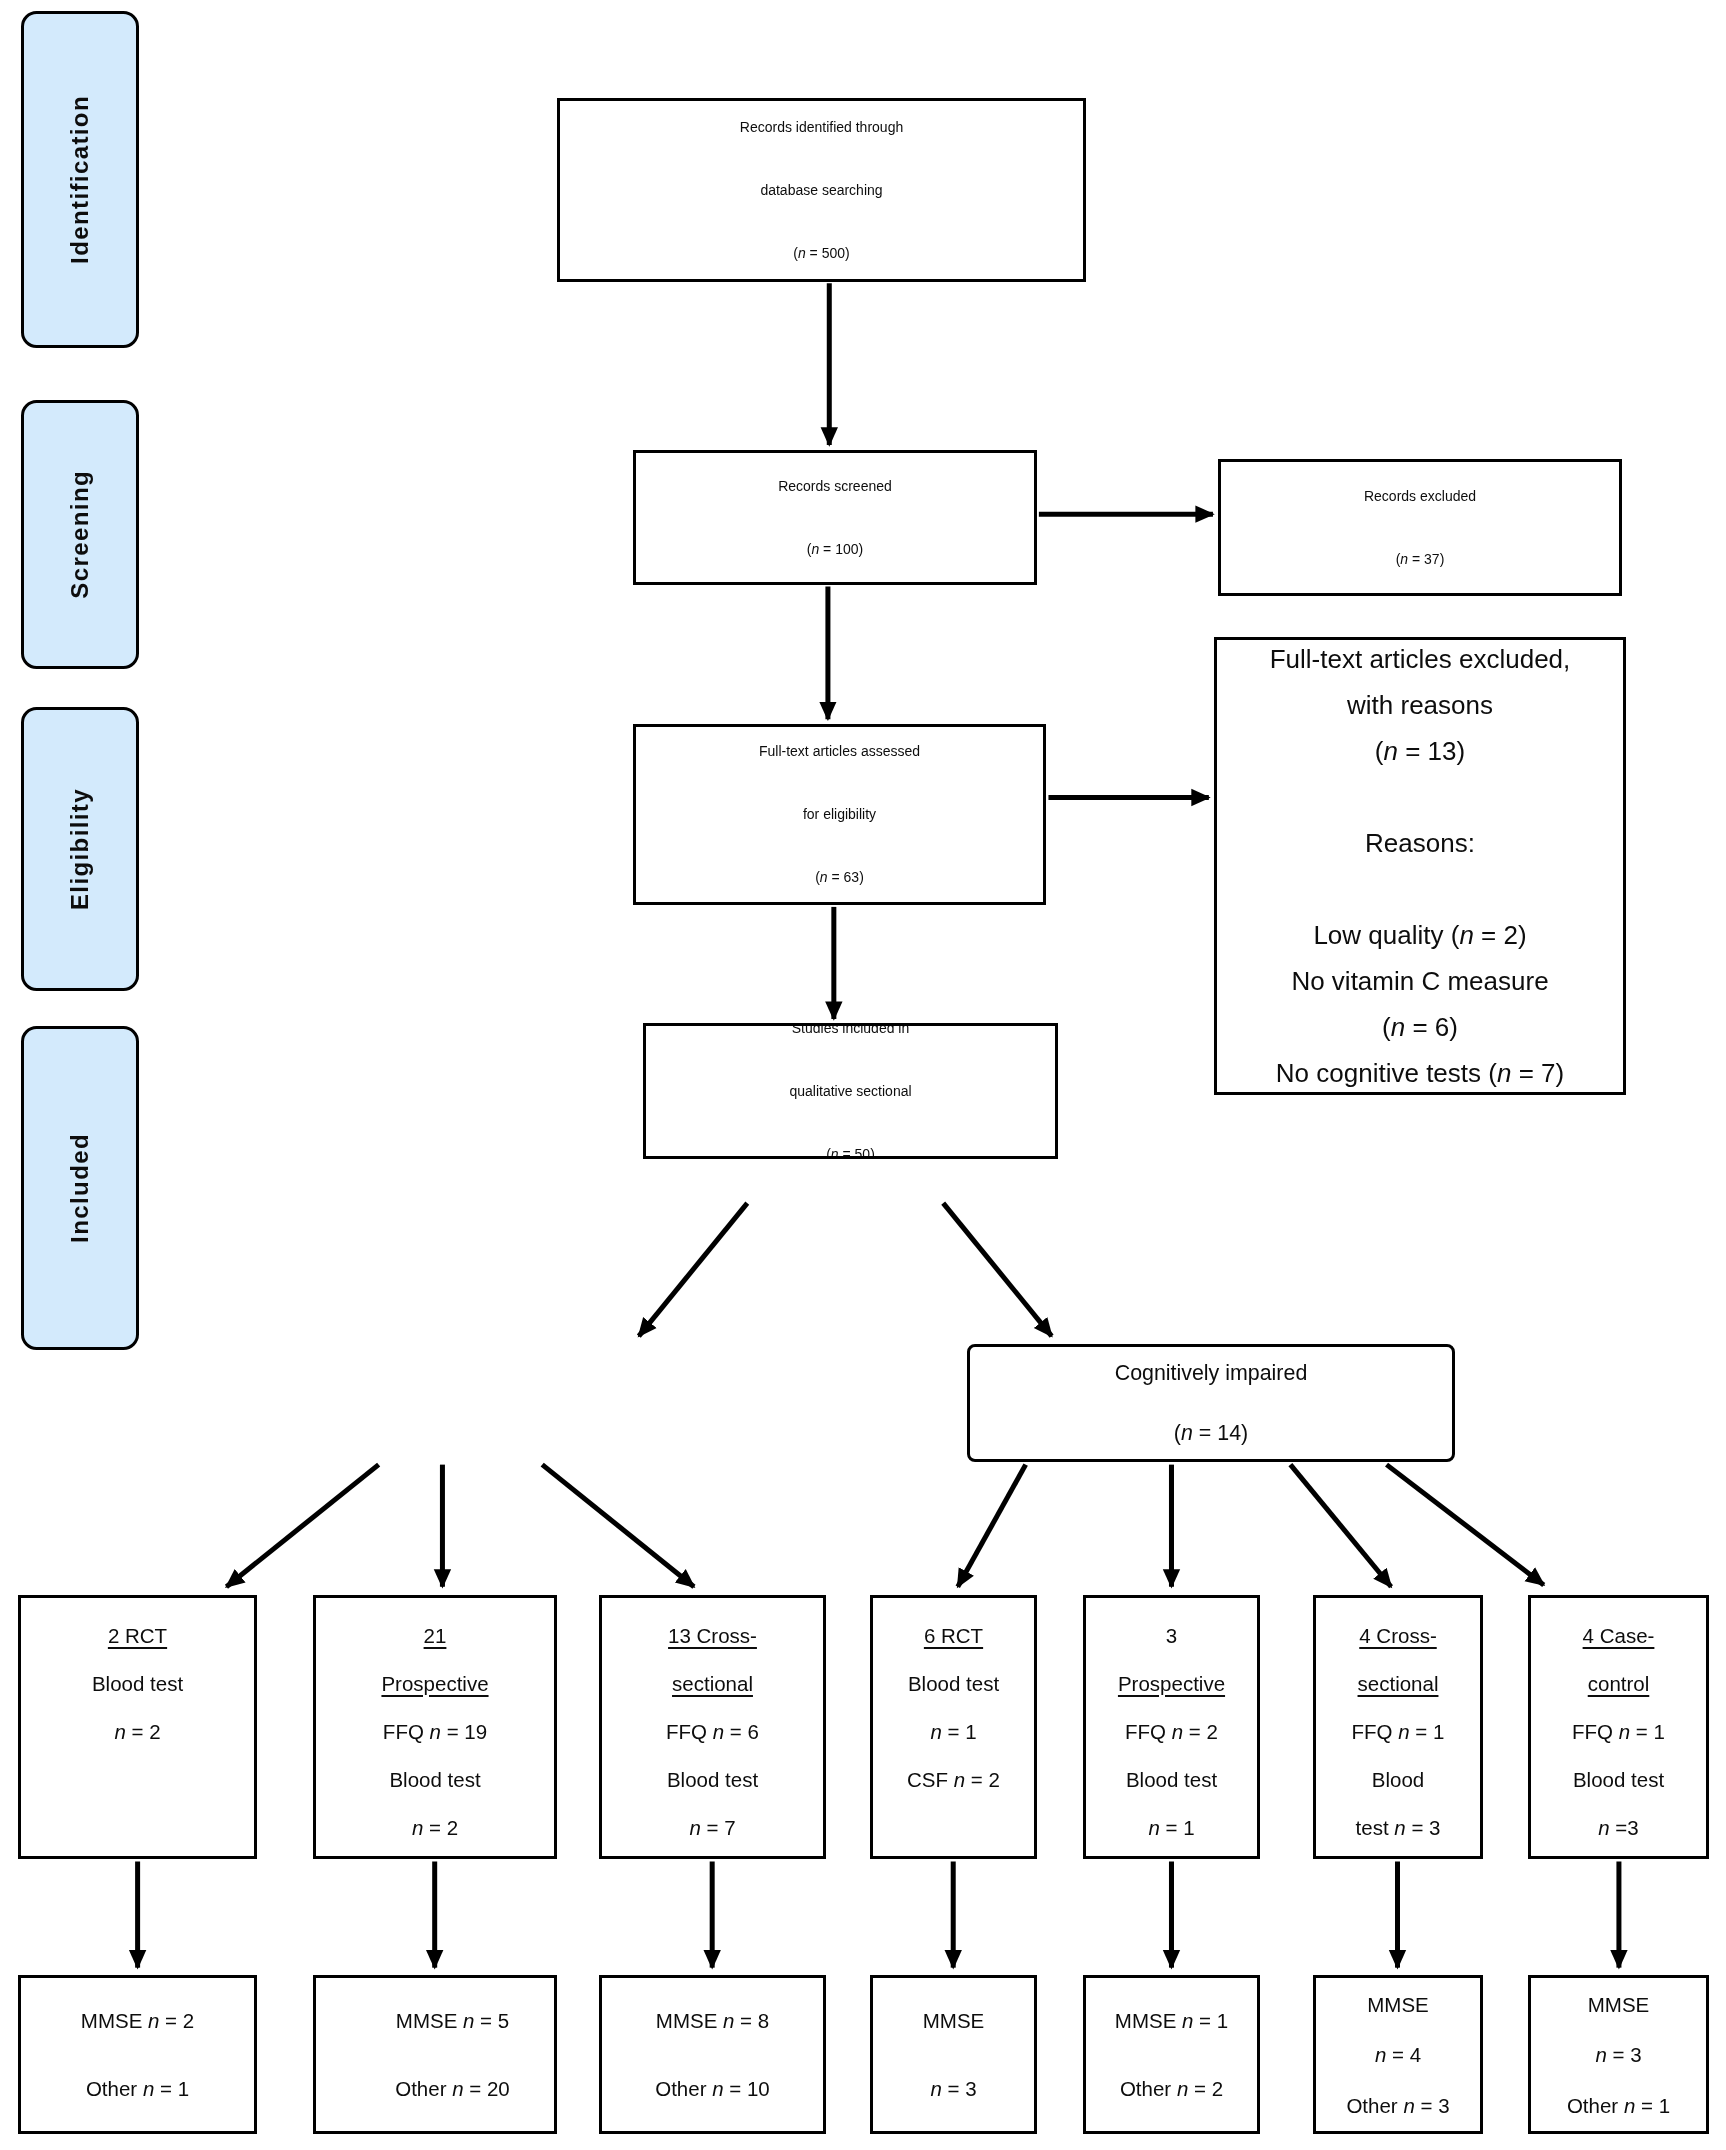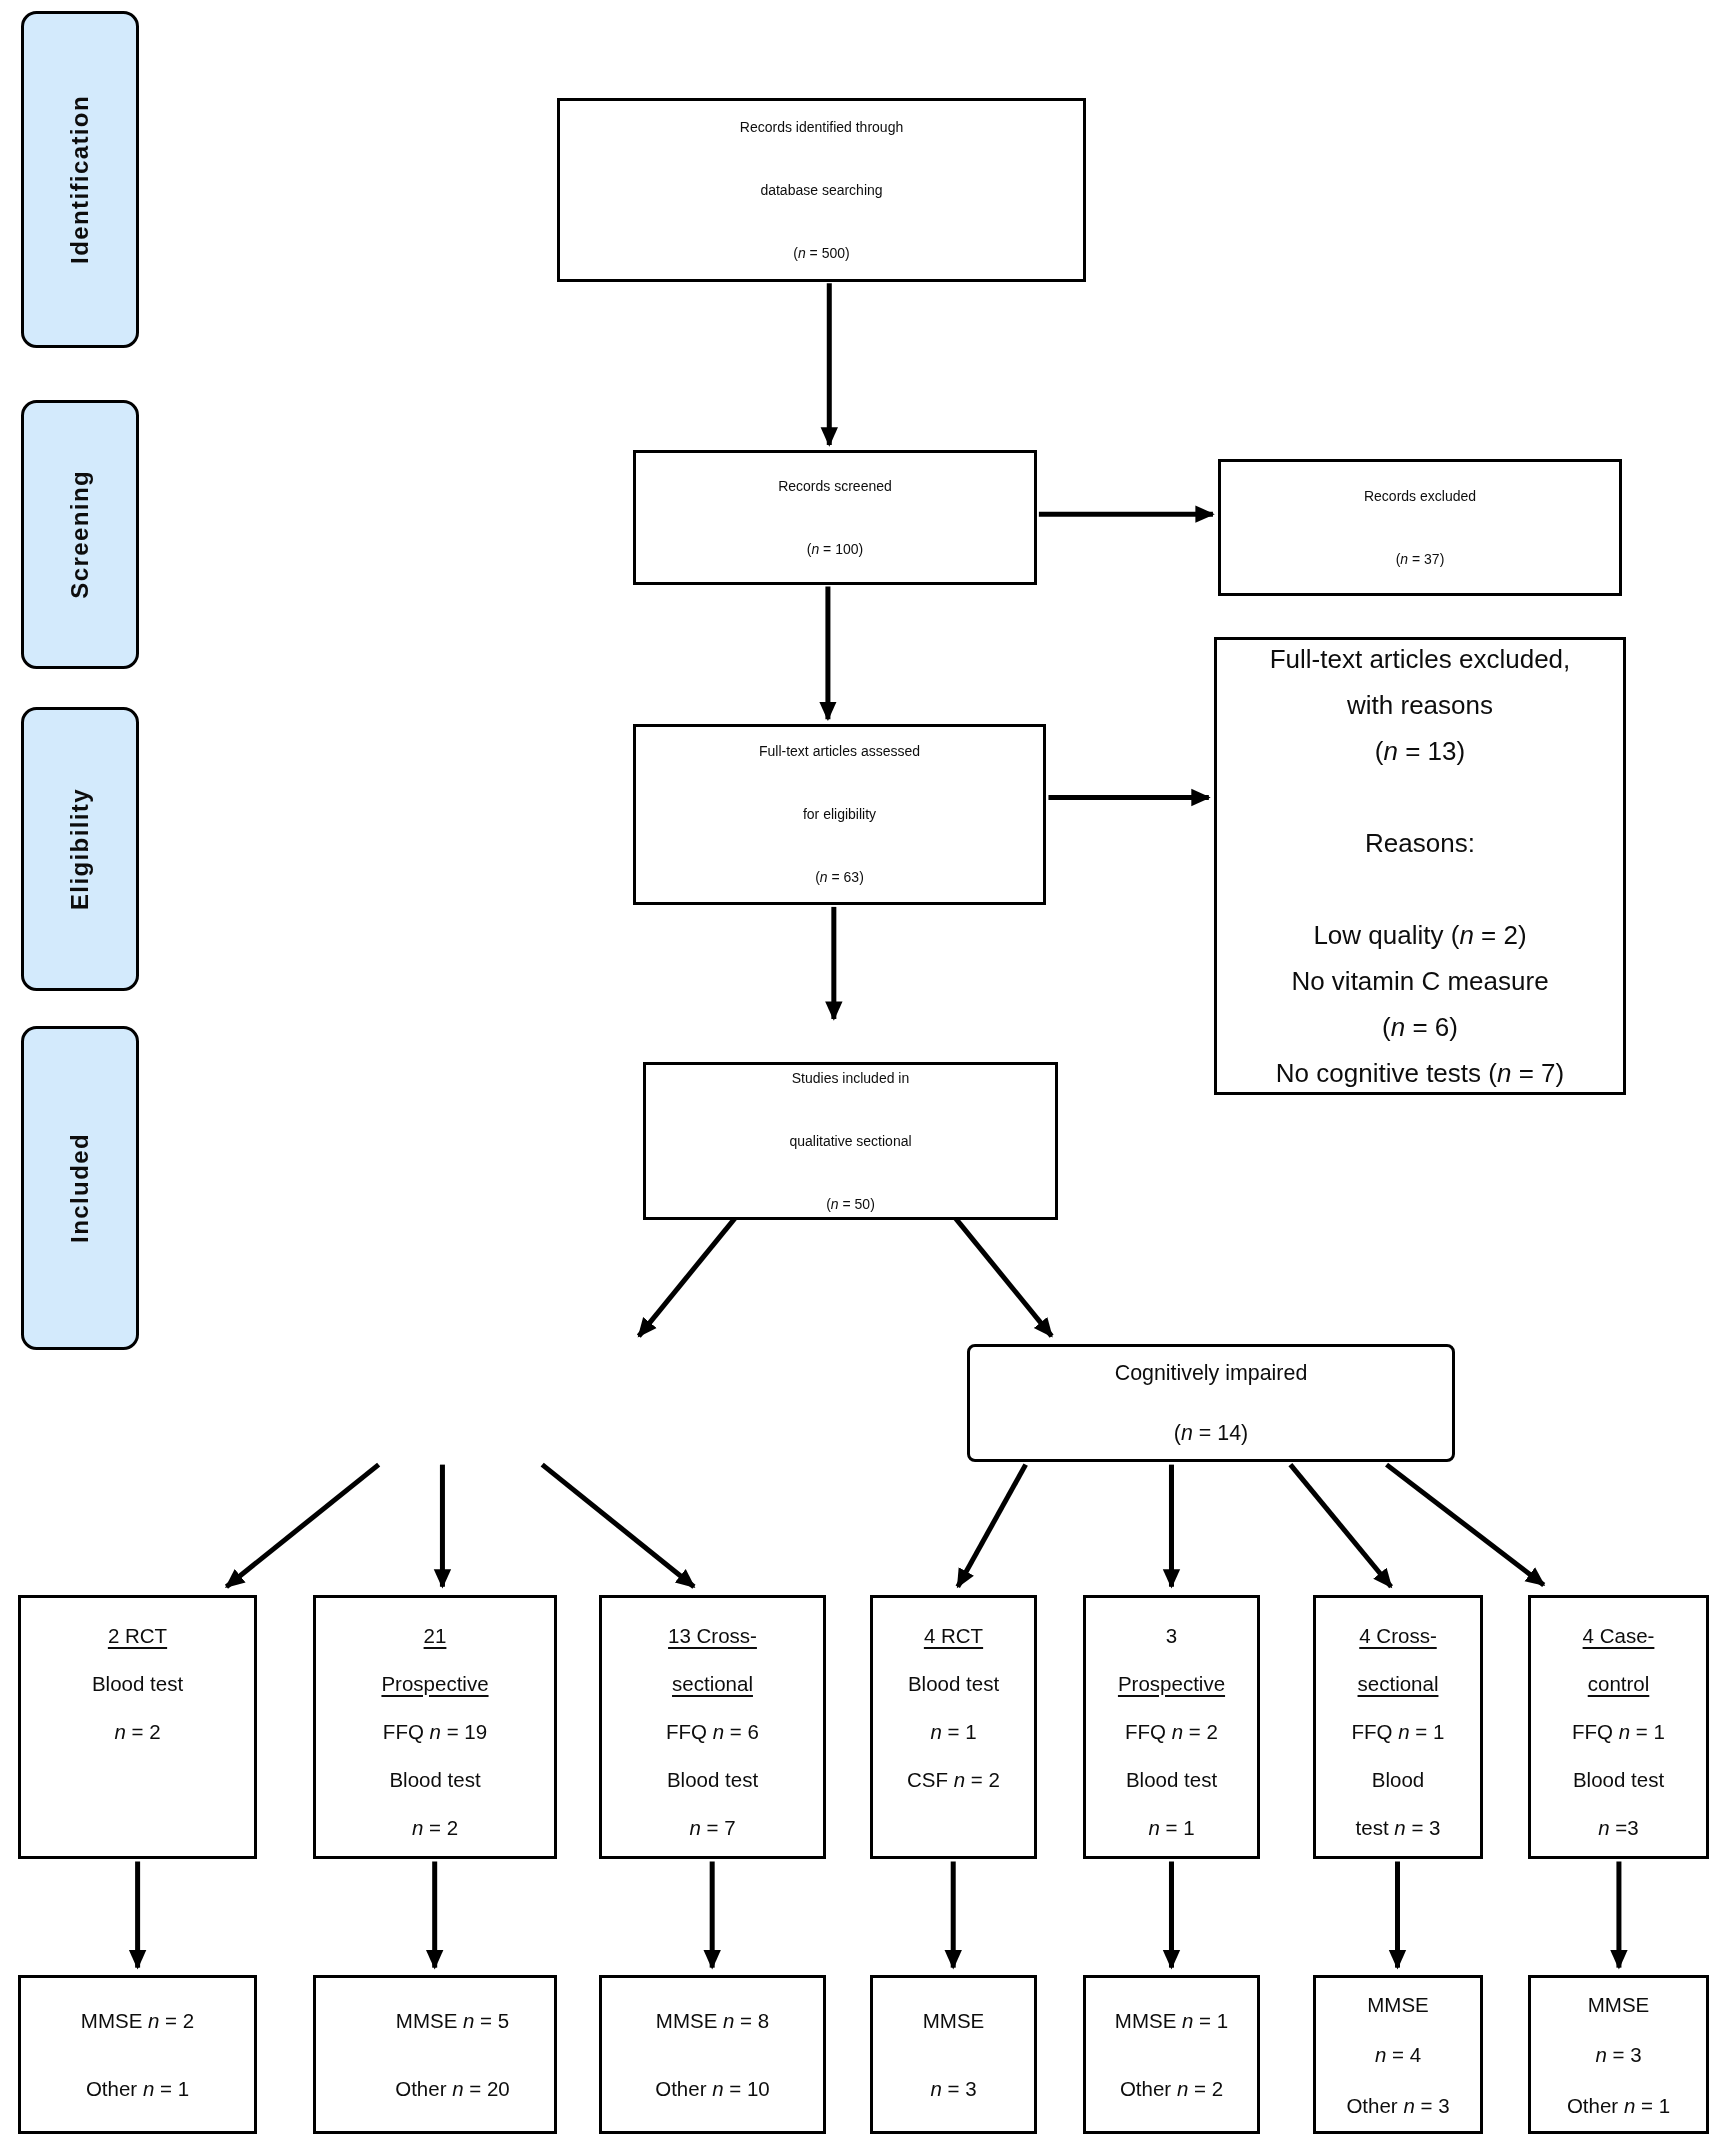--- a/index.html
+++ b/index.html
@@ -136,21 +136,21 @@
       <div class="line">(<i>n</i> = 13)</div>
       <div class="line">&nbsp;</div>
       <div class="line">Reasons:</div>
       <div class="line">&nbsp;</div>
       <div class="line">Low quality (<i>n</i> = 2)</div>
       <div class="line">No vitamin C measure</div>
       <div class="line">(<i>n</i> = 6)</div>
       <div class="line">No cognitive tests (<i>n</i> = 7)</div>
     </div>
 
-  <div class="box main-box" style="left:643px;top:1023px;width:415px;height:158px;margin-top:39px;">
+  <div class="box main-box" style="left:643px;top:1023px;width:415px;height:136px;">
       <div class="line">Studies included in</div>
       <div class="line">qualitative sectional</div>
       <div class="line">(<i>n</i> = 50)</div>
     </div>
 
 
   <div class="box group-box" style="left:967px;top:1344px;width:488px;height:118px;border-radius:8px;">
       <div class="line">Cognitively impaired</div>
       <div class="line">(<i>n</i> = 14)</div>
     </div>
@@ -168,21 +168,21 @@
       <div class="line"><i>n</i> = 2</div>
     </div>
   <div class="box type-box" style="left:599px;top:1595px;width:227px;height:264px;">
       <div class="line u">13 Cross-</div>
       <div class="line u">sectional</div>
       <div class="line">FFQ <i>n</i> = 6</div>
       <div class="line">Blood test</div>
       <div class="line"><i>n</i> = 7</div>
     </div>
   <div class="box type-box" style="left:870px;top:1595px;width:167px;height:264px;">
-      <div class="line u">4 RCT</div>
+      <div class="line u">6 RCT</div>
       <div class="line">Blood test</div>
       <div class="line"><i>n</i> = 1</div>
       <div class="line">CSF <i>n</i> = 2</div>
     </div>
   <div class="box type-box" style="left:1083px;top:1595px;width:177px;height:264px;">
       <div class="line">3</div>
       <div class="line u">Prospective</div>
       <div class="line">FFQ <i>n</i> = 2</div>
       <div class="line">Blood test</div>
       <div class="line"><i>n</i> = 1</div>

